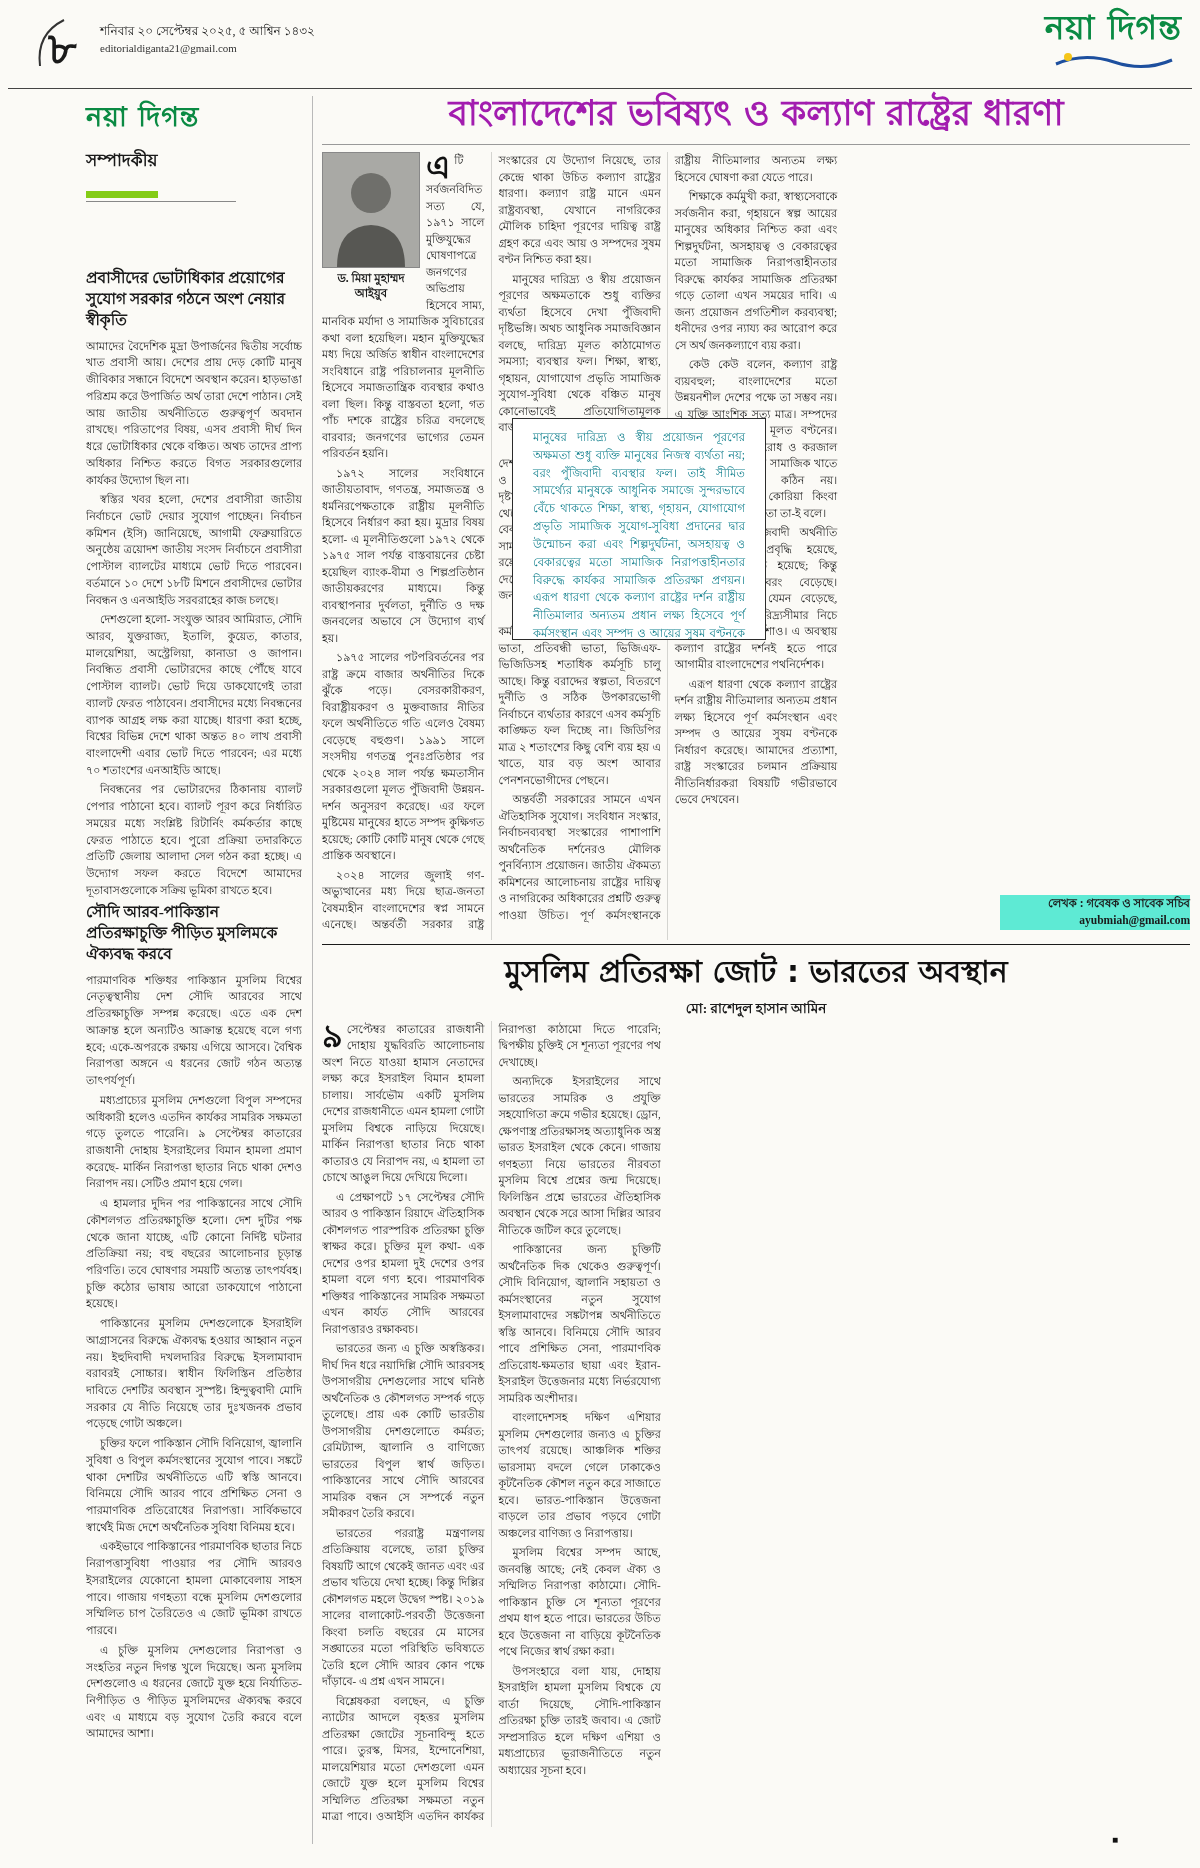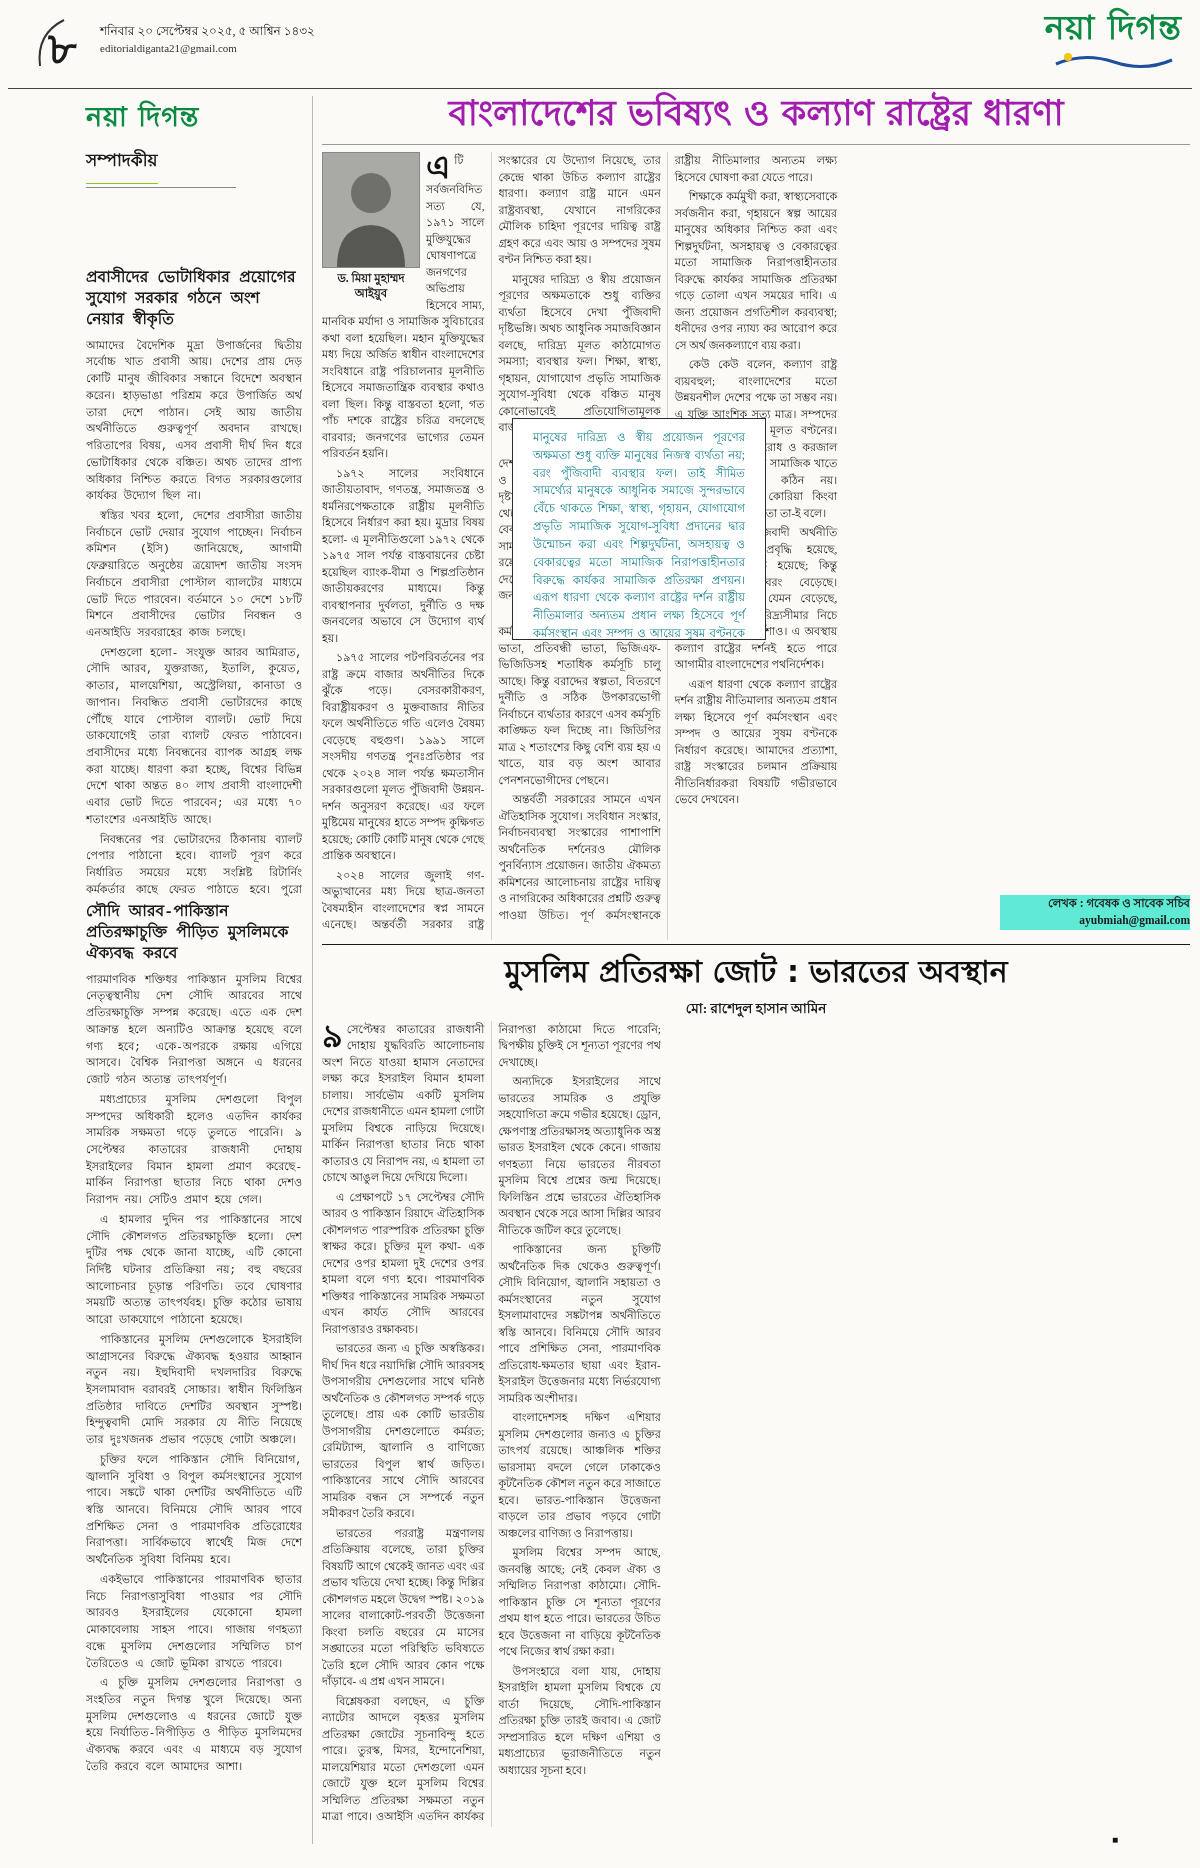--- a/index.html
+++ b/index.html
@@ -14,24 +14,24 @@
   .brand{position:absolute;right:18px;top:10px;width:190px;height:70px;text-align:right;}
   .brand .brandtext{font-size:33px;font-weight:bold;color:#0a8a43;
         font-family:"DejaVu Sans","Liberation Sans",sans-serif;letter-spacing:1px;line-height:1.1;}
   .brand svg{position:absolute;right:8px;top:40px;}
   .hdr-rule{position:absolute;left:8px;right:8px;top:88px;height:1px;background:#444;}
   
   .leftcol{position:absolute;left:86px;top:96px;width:216px;}
   .masthead{padding-bottom:6px;}
   .masthead .mlogo{font-size:27px;font-weight:bold;color:#0a8a43;
         font-family:"DejaVu Sans","Liberation Sans",sans-serif;letter-spacing:1px;}
-  .masthead .msec{font-size:17px;font-weight:bold;margin-top:6px;padding-bottom:8px;
-        border-bottom:1px solid #84cc16;display:inline-block;}
+  .masthead .msec{font-size:17px;font-weight:bold;margin-top:6px;padding-bottom:16px;
+        border-bottom:7px solid #84cc16;display:inline-block;}
   .masthead .mrule{height:1px;background:#888;margin-top:3px;width:150px;}
-  .ed{margin-top:0;font-family:Liberation Mono, monospace;}
+  .ed{margin-top:0;}
   .ed h2{font-size:15.5px;line-height:1.35;font-weight:bold;margin:0 0 7px 0;}
   .edbody{font-size:11px;line-height:1.52;text-align:justify;overflow:hidden;}
   .edbody p{margin:0 0 3px 0;text-indent:14px;}
   .edbody p:first-of-type{text-indent:0;}
   .ed1{position:absolute;left:86px;top:268px;width:216px;}
   .ed1 .edbody{height:560px;}
   .ed2{position:absolute;left:86px;top:902px;width:216px;}
   .ed2 .edbody{height:880px;}
   .vdivider{position:absolute;left:312px;top:96px;width:1px;height:1748px;background:#b9b9b9;}
   

